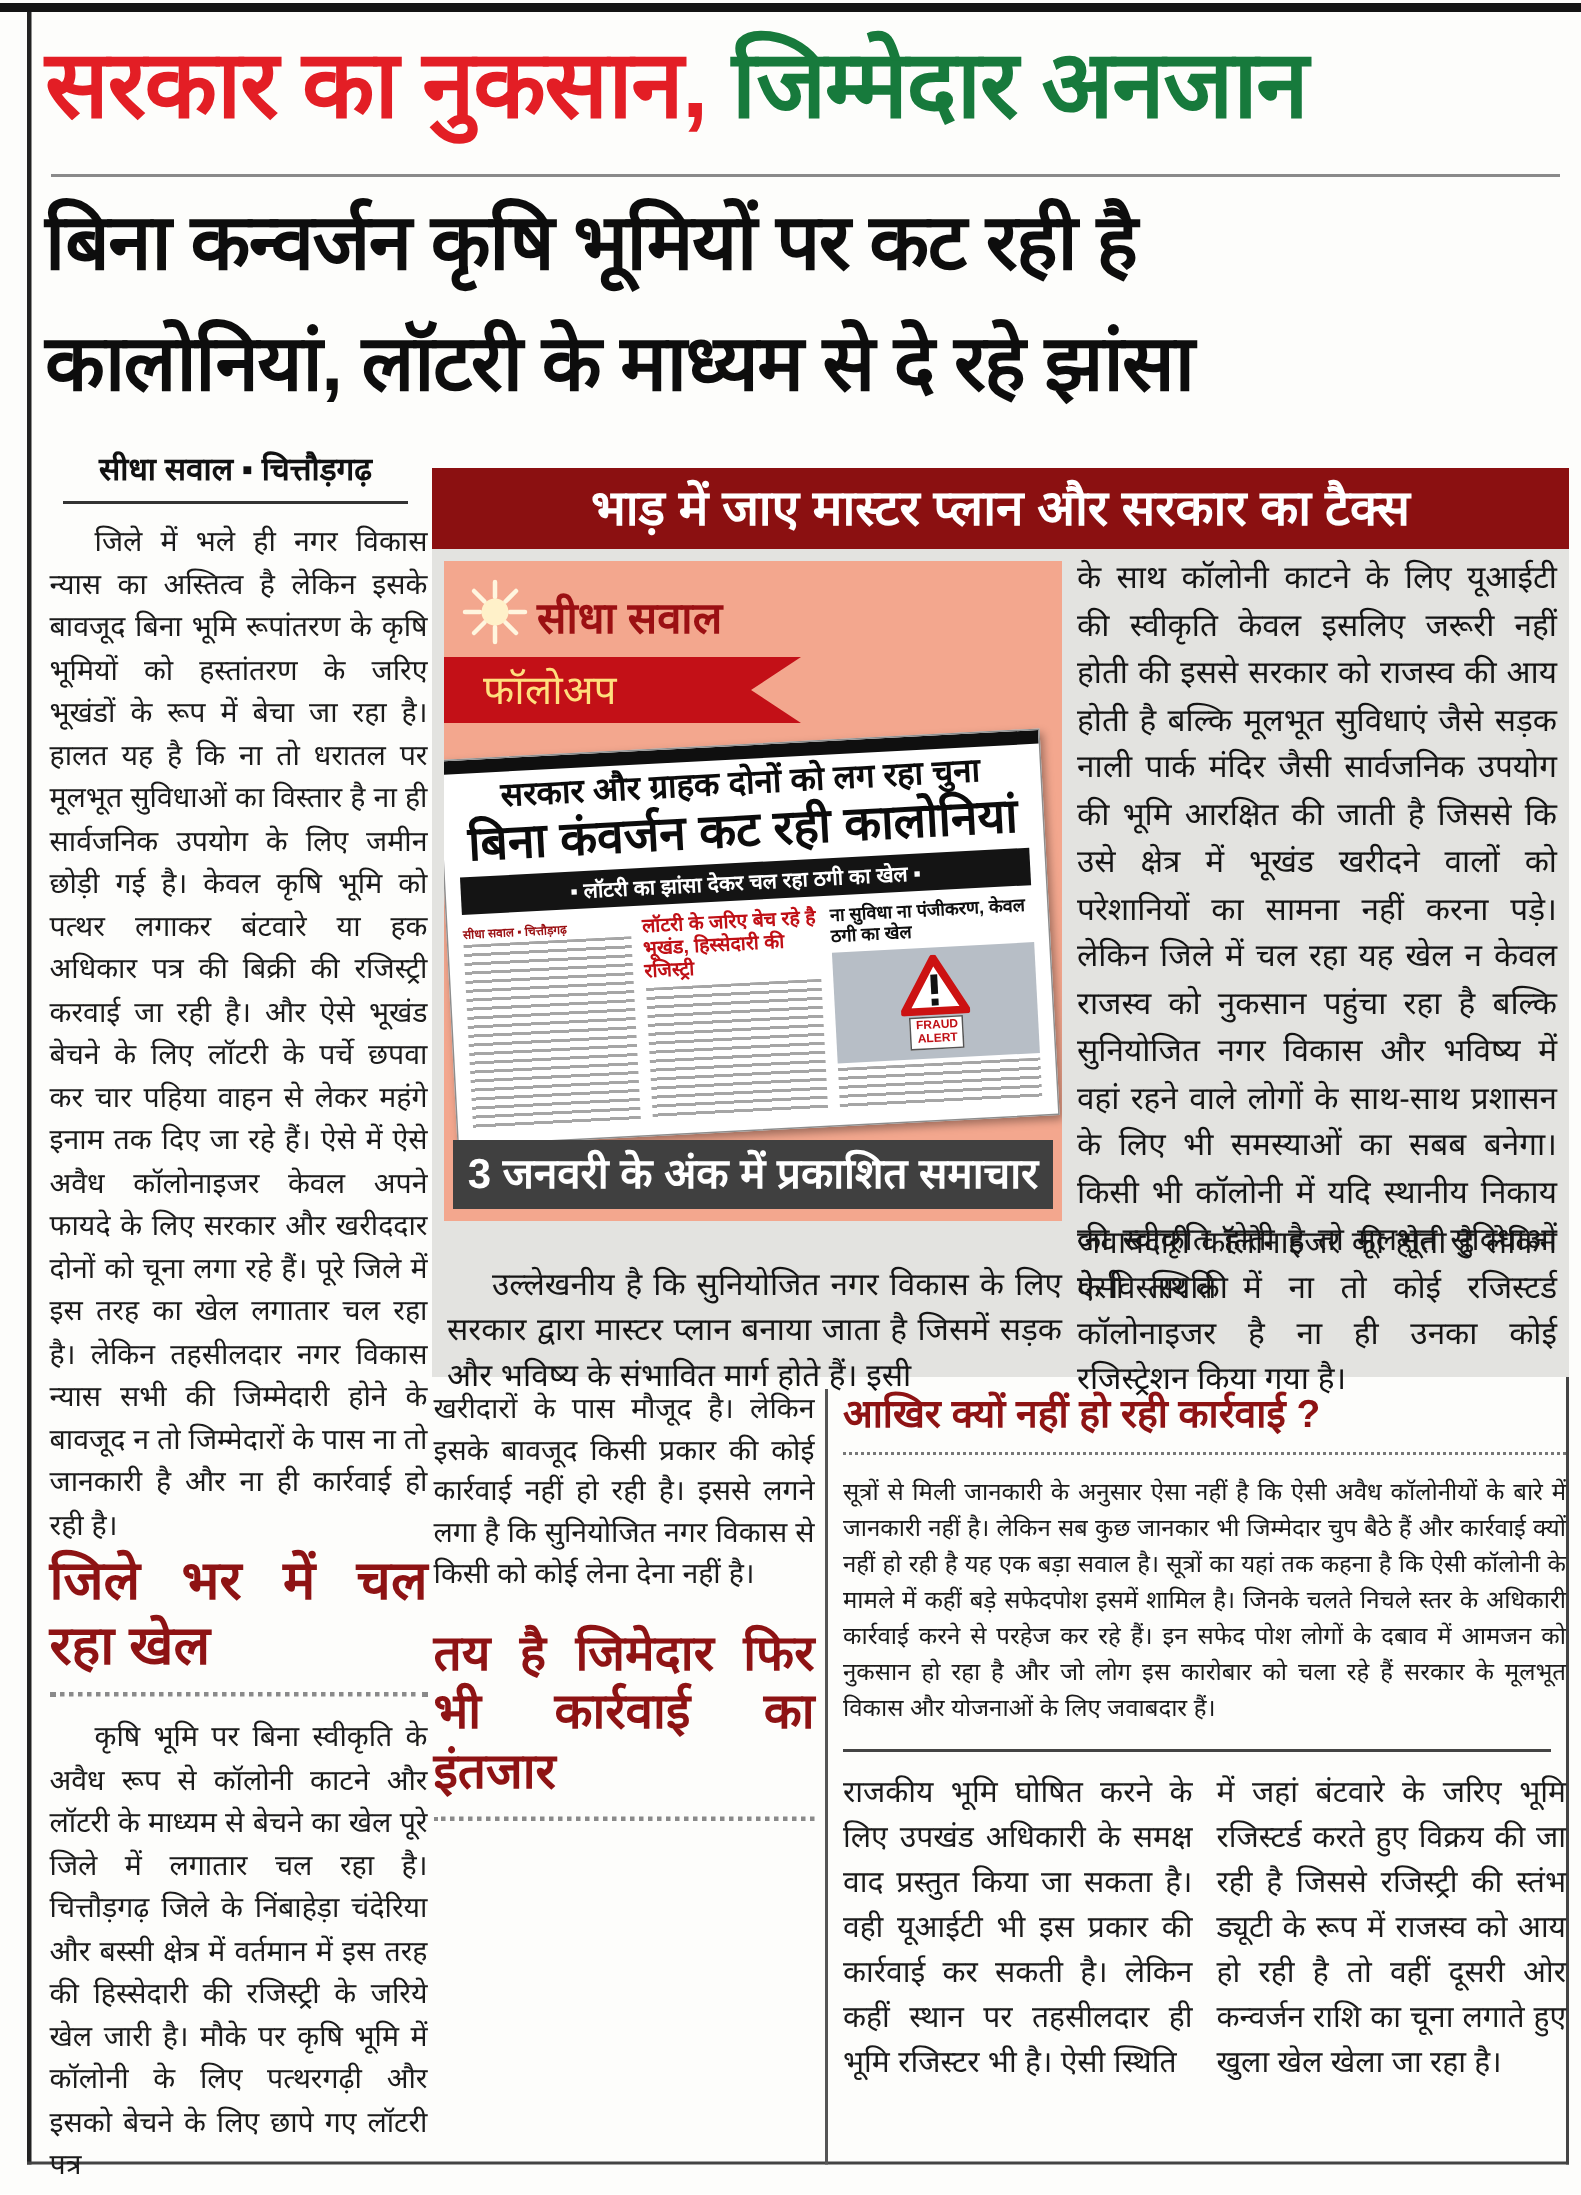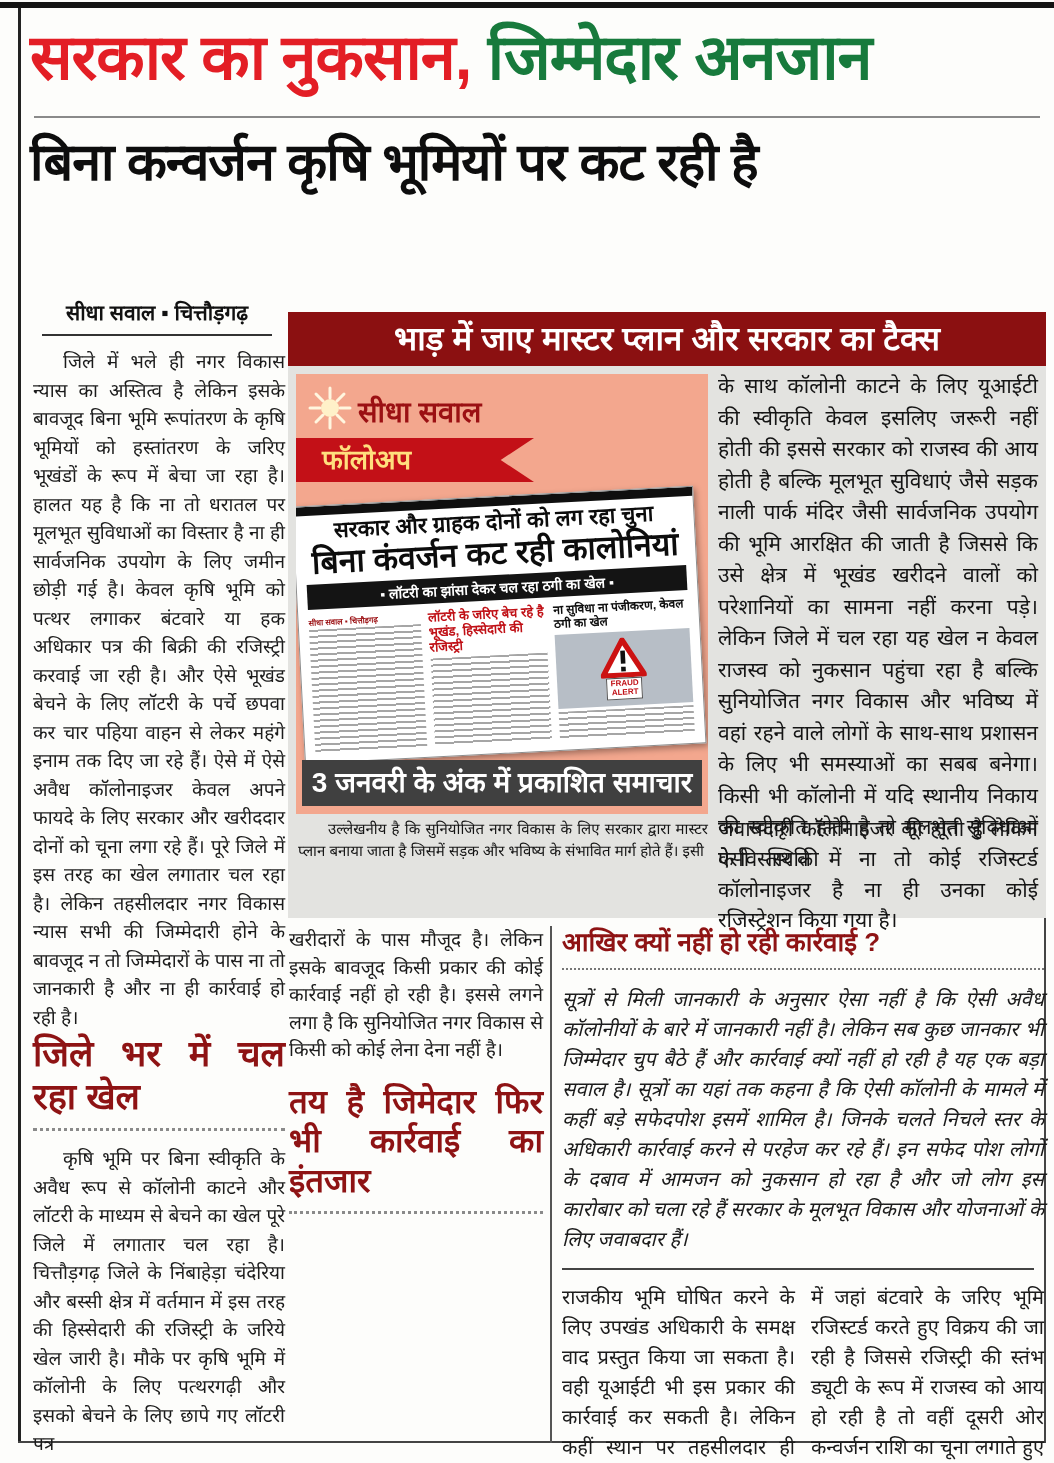--- a/index.html
+++ b/index.html
@@ -52,21 +52,21 @@
     letter-spacing:0px;
   }
   .clip-area{
     position:absolute;left:8px;top:62px;width:412px;height:440px;
     background:#f3a78e;overflow:hidden;
   }
   .sun-logo{position:absolute;left:12px;top:12px;display:flex;align-items:center;gap:6px;}
   .sun-logo .logo-text{font-size:29px;font-weight:bold;color:#9b1013;}
   .ribbon{
     position:absolute;left:0px;top:64px;width:238px;height:44px;
-    background:#c31017;color:#ffdf7e;font-size:27px;font-weight:bold;
+    background:#c31017;color:#ffdf7e;font-size:27px;font-weight:normal;
     line-height:44px;padding-left:26px;
     clip-path:polygon(0 0,100% 0,86% 50%,100% 100%,0 100%);
   }
   .clip-paper{
     position:absolute;left:2px;top:122px;width:402px;height:258px;
     background:#ffffff;border:1px solid #8d8d8d;
     transform:rotate(-3deg);transform-origin:50% 50%;
     box-shadow:2px 3px 6px rgba(0,0,0,.35);
     overflow:hidden;
   }
@@ -98,41 +98,41 @@
   .blue-banner{
     position:absolute;left:6px;right:6px;bottom:8px;height:46px;
     background:#404040;color:#ffffff;font-size:28px;font-weight:bold;
     text-align:center;line-height:46px;
   }
   .feature-right{
     position:absolute;left:430px;top:58px;width:320px;
     font-size:21px;line-height:1.5;text-align:justify;color:#141414;
   }
   .feature-bottom-left{
-    position:absolute;left:10px;top:506px;width:410px;
-    font-size:15px;line-height:1.45;text-align:justify;color:#141414;
+    position:absolute;left:10px;top:530px;width:410px;
+    font-size:21px;line-height:1.45;text-align:justify;color:#141414;
   }
   .feature-bottom-right{
     position:absolute;left:430px;top:502px;width:320px;
     font-size:21px;line-height:1.45;text-align:justify;color:#141414;
   }
   
   .col-middle{
     position:absolute;left:289px;top:926px;width:254px;
     font-size:19px;line-height:1.45;text-align:justify;
   }
   .col-middle .subhead-red{font-size:33px;margin-top:18px;}
   .col-middle .para2{margin-top:12px;}
   .divider-mid{position:absolute;left:550px;top:926px;width:2px;height:517px;background:#555;}
   .action-sec{position:absolute;left:562px;top:928px;width:482px;}
   .action-head{
     font-size:26px;font-weight:bold;color:#8e1314;line-height:1.15;
     padding-bottom:10px;border-bottom:2px dotted #777;
   }
-  .action-para{margin-top:14px;font-size:20px;line-height:1.5;text-align:justify;font-style:italic;}
+  .action-para{margin-top:14px;font-size:16px;line-height:1.5;text-align:justify;}
   .action-rule{margin-top:14px;height:2px;background:#444;width:98%;}
   .action-cols{display:flex;gap:16px;margin-top:12px;}
   .action-col{flex:1;font-size:20px;line-height:1.5;text-align:justify;}
   
   .top-rule{left:0;top:2px;width:1054px;height:6px;background:#141414;}
   .left-rule{left:18px;top:8px;width:3px;height:1435px;}
   .right-rule{left:1044px;top:312px;width:2px;height:1131px;background:#444;}
   .bottom-rule{left:18px;top:1441px;width:1028px;height:2px;background:#444;}
 </style>
 </head>
@@ -144,20 +144,21 @@
   <div class="rule left-rule"></div>
   <div class="rule right-rule"></div>
   <div class="rule bottom-rule"></div>
 
   <div class="headline">
     <span class="red">सरकार का नुकसान,</span><span class="green"> जिम्मेदार अनजान</span>
   </div>
   <div class="headline-rule"></div>
   <div class="subheadline">
     <div>बिना कन्वर्जन कृषि भूमियों पर कट रही है</div>
+    <div>कालोनियां, लॉटरी के माध्यम से दे रहे झांसा</div>
   </div>
 
   <div class="byline">सीधा सवाल ▪ चित्तौड़गढ़</div>
   <div class="col-left">
     <div class="para">जिले में भले ही नगर विकास न्यास का अस्तित्व है लेकिन इसके बावजूद बिना भूमि रूपांतरण के कृषि भूमियों को हस्तांतरण के जरिए भूखंडों के रूप में बेचा जा रहा है। हालत यह है कि ना तो धरातल पर मूलभूत सुविधाओं का विस्तार है ना ही सार्वजनिक उपयोग के लिए जमीन छोड़ी गई है। केवल कृषि भूमि को पत्थर लगाकर बंटवारे या हक अधिकार पत्र की बिक्री की रजिस्ट्री करवाई जा रही है। और ऐसे भूखंड बेचने के लिए लॉटरी के पर्चे छपवा कर चार पहिया वाहन से लेकर महंगे इनाम तक दिए जा रहे हैं। ऐसे में ऐसे अवैध कॉलोनाइजर केवल अपने फायदे के लिए सरकार और खरीददार दोनों को चूना लगा रहे हैं। पूरे जिले में इस तरह का खेल लगातार चल रहा है। लेकिन तहसीलदार नगर विकास न्यास सभी की जिम्मेदारी होने के बावजूद न तो जिम्मेदारों के पास ना तो जानकारी है और ना ही कार्रवाई हो रही है।</div>
     <div class="subhead-red">जिले भर में चल रहा खेल</div>
     <div class="para para2">कृषि भूमि पर बिना स्वीकृति के अवैध रूप से कॉलोनी काटने और लॉटरी के माध्यम से बेचने का खेल पूरे जिले में लगातार चल रहा है। चित्तौड़गढ़ जिले के निंबाहेड़ा चंदेरिया और बस्सी क्षेत्र में वर्तमान में इस तरह की हिस्सेदारी की रजिस्ट्री के जरिये खेल जारी है। मौके पर कृषि भूमि में कॉलोनी के लिए पत्थरगढ़ी और इसको बेचने के लिए छापे गए लॉटरी पत्र</div>
   </div>
 
   <div class="feature-box">

